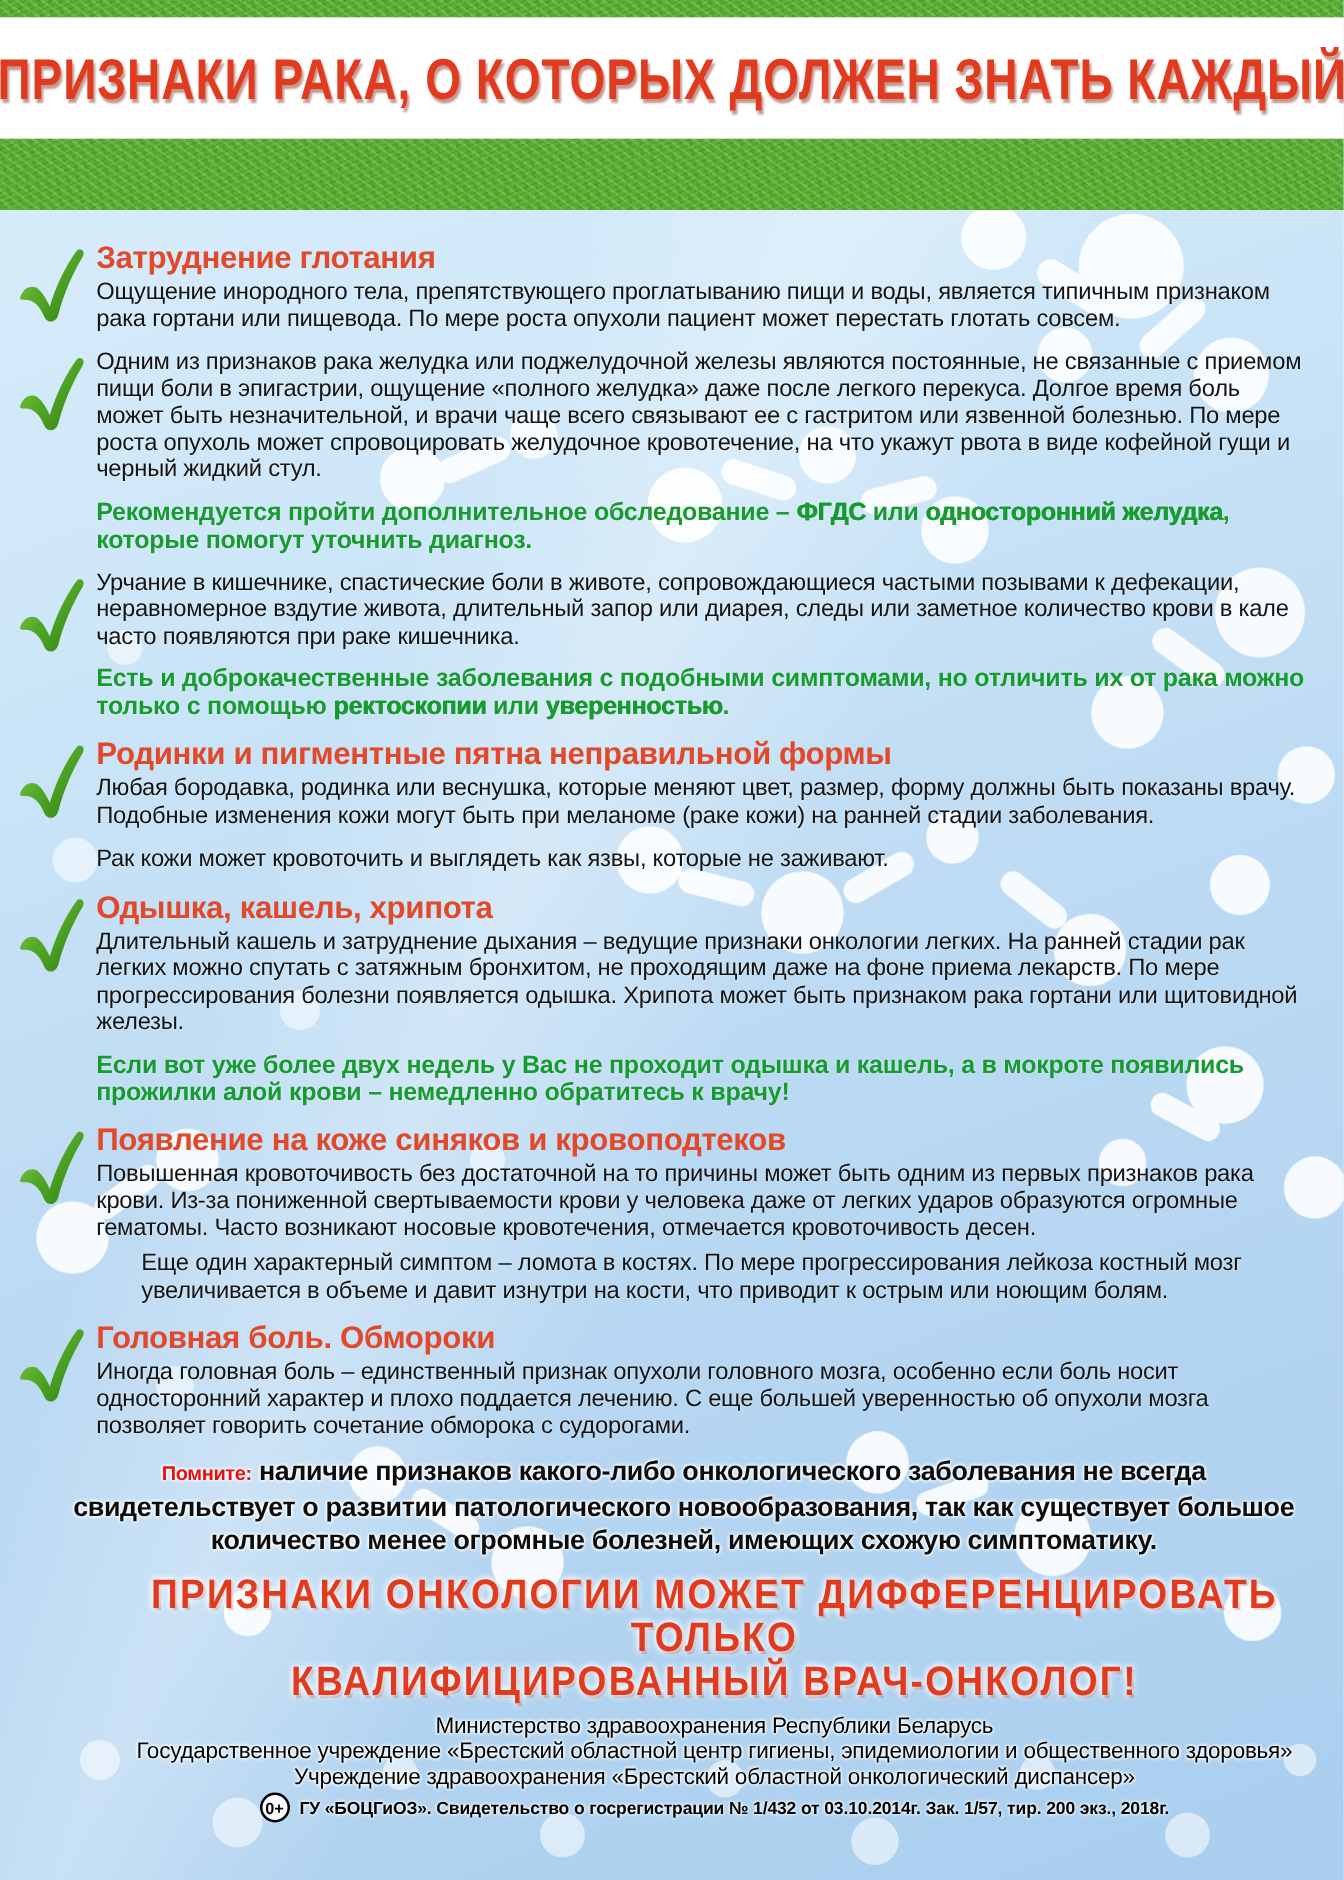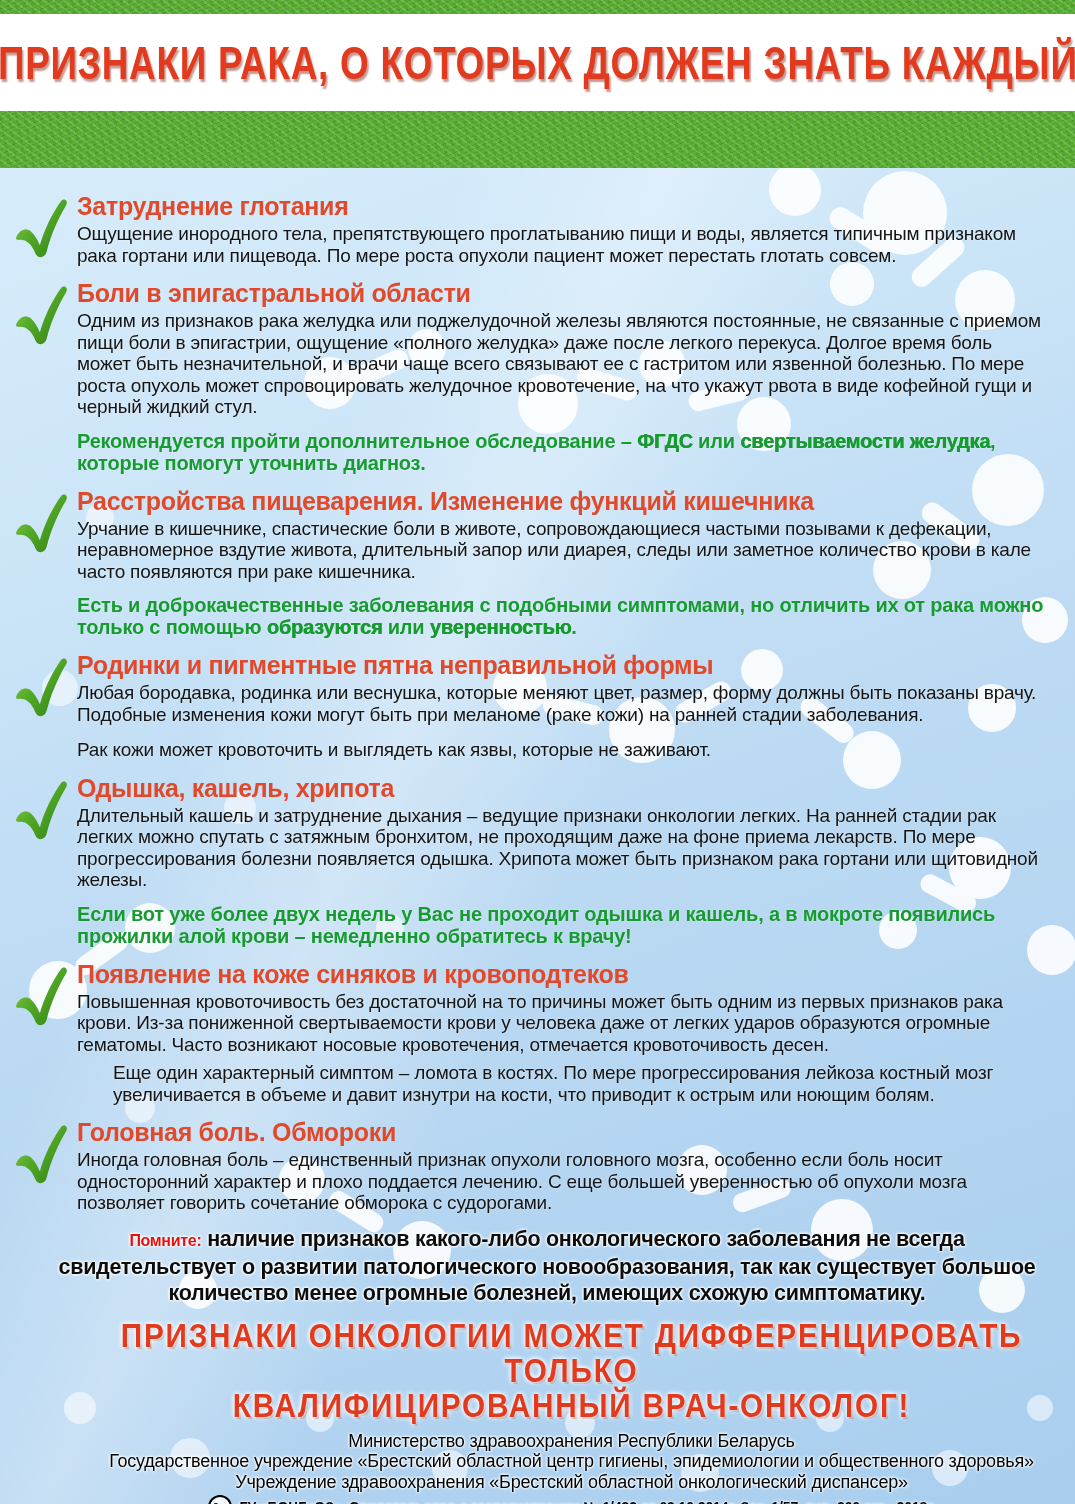--- a/index.html
+++ b/index.html
@@ -189,32 +189,30 @@
         <path fill="url(#ckg)" d="M6 46 C10 38 18 36 23 41 C27 45 30 51 32.5 58 C39 40 50 21 61 8 C64.5 4 70 8 66.5 13.5 C57 27 46 47 40 66 C37.5 73.5 29 74.5 26.5 67 C23 56 17 50 9 50 C5 50 4.5 48.5 6 46 Z"></path>
       </svg>
       <h2>Затруднение глотания</h2>
       <p class="body">Ощущение инородного тела, препятствующего проглатыванию пищи и воды, является типичным признаком рака гортани или пищевода. По мере роста опухоли пациент может перестать глотать совсем.</p>
     </section>
 
     <section class="section">
       <svg class="check" viewBox="0 0 68 78">
         <path fill="url(#ckg)" d="M6 46 C10 38 18 36 23 41 C27 45 30 51 32.5 58 C39 40 50 21 61 8 C64.5 4 70 8 66.5 13.5 C57 27 46 47 40 66 C37.5 73.5 29 74.5 26.5 67 C23 56 17 50 9 50 C5 50 4.5 48.5 6 46 Z"></path>
       </svg>
-      <h2>Боли в эпигастральной области</h2>
       <p class="body">Одним из признаков рака желудка или поджелудочной железы являются постоянные, не связанные с приемом пищи боли в эпигастрии, ощущение «полного желудка» даже после легкого перекуса. Долгое время боль может быть незначительной, и врачи чаще всего связывают ее с гастритом или язвенной болезнью. По мере роста опухоль может спровоцировать желудочное кровотечение, на что укажут рвота в виде кофейной гущи и черный жидкий стул.</p>
-      <p class="note"><span>Рекомендуется пройти дополнительное обследование – </span><span class="xb">ФГДС</span><span> или </span><span class="xb">свертываемости желудка</span><span>, которые помогут уточнить диагноз.</span></p>
-    </section>
-
-    <section class="section">
-      <svg class="check" viewBox="0 0 68 78">
-        <path fill="url(#ckg)" d="M6 46 C10 38 18 36 23 41 C27 45 30 51 32.5 58 C39 40 50 21 61 8 C64.5 4 70 8 66.5 13.5 C57 27 46 47 40 66 C37.5 73.5 29 74.5 26.5 67 C23 56 17 50 9 50 C5 50 4.5 48.5 6 46 Z"></path>
-      </svg>
-      <h2>Расстройства пищеварения. Изменение функций кишечника</h2>
+      <p class="note"><span>Рекомендуется пройти дополнительное обследование – </span><span class="xb">ФГДС</span><span> или </span><span class="xb">односторонний желудка</span><span>, которые помогут уточнить диагноз.</span></p>
+    </section>
+
+    <section class="section">
+      <svg class="check" viewBox="0 0 68 78">
+        <path fill="url(#ckg)" d="M6 46 C10 38 18 36 23 41 C27 45 30 51 32.5 58 C39 40 50 21 61 8 C64.5 4 70 8 66.5 13.5 C57 27 46 47 40 66 C37.5 73.5 29 74.5 26.5 67 C23 56 17 50 9 50 C5 50 4.5 48.5 6 46 Z"></path>
+      </svg>
       <p class="body">Урчание в кишечнике, спастические боли в животе, сопровождающиеся частыми позывами к дефекации, неравномерное вздутие живота, длительный запор или диарея, следы или заметное количество крови в кале часто появляются при раке кишечника.</p>
-      <p class="note"><span>Есть и доброкачественные заболевания с подобными симптомами, но отличить их от рака можно только с помощью </span><span class="xb">образуются</span><span> или </span><span class="xb">уверенностью</span><span>.</span></p>
+      <p class="note"><span>Есть и доброкачественные заболевания с подобными симптомами, но отличить их от рака можно только с помощью </span><span class="xb">ректоскопии</span><span> или </span><span class="xb">уверенностью</span><span>.</span></p>
     </section>
 
     <section class="section">
       <svg class="check" viewBox="0 0 68 78">
         <path fill="url(#ckg)" d="M6 46 C10 38 18 36 23 41 C27 45 30 51 32.5 58 C39 40 50 21 61 8 C64.5 4 70 8 66.5 13.5 C57 27 46 47 40 66 C37.5 73.5 29 74.5 26.5 67 C23 56 17 50 9 50 C5 50 4.5 48.5 6 46 Z"></path>
       </svg>
       <h2>Родинки и пигментные пятна неправильной формы</h2>
       <p class="body">Любая бородавка, родинка или веснушка, которые меняют цвет, размер, форму должны быть показаны врачу. Подобные изменения кожи могут быть при меланоме (раке кожи) на ранней стадии заболевания.</p>
       <p class="body gap">Рак кожи может кровоточить и выглядеть как язвы, которые не заживают.</p>
     </section>

